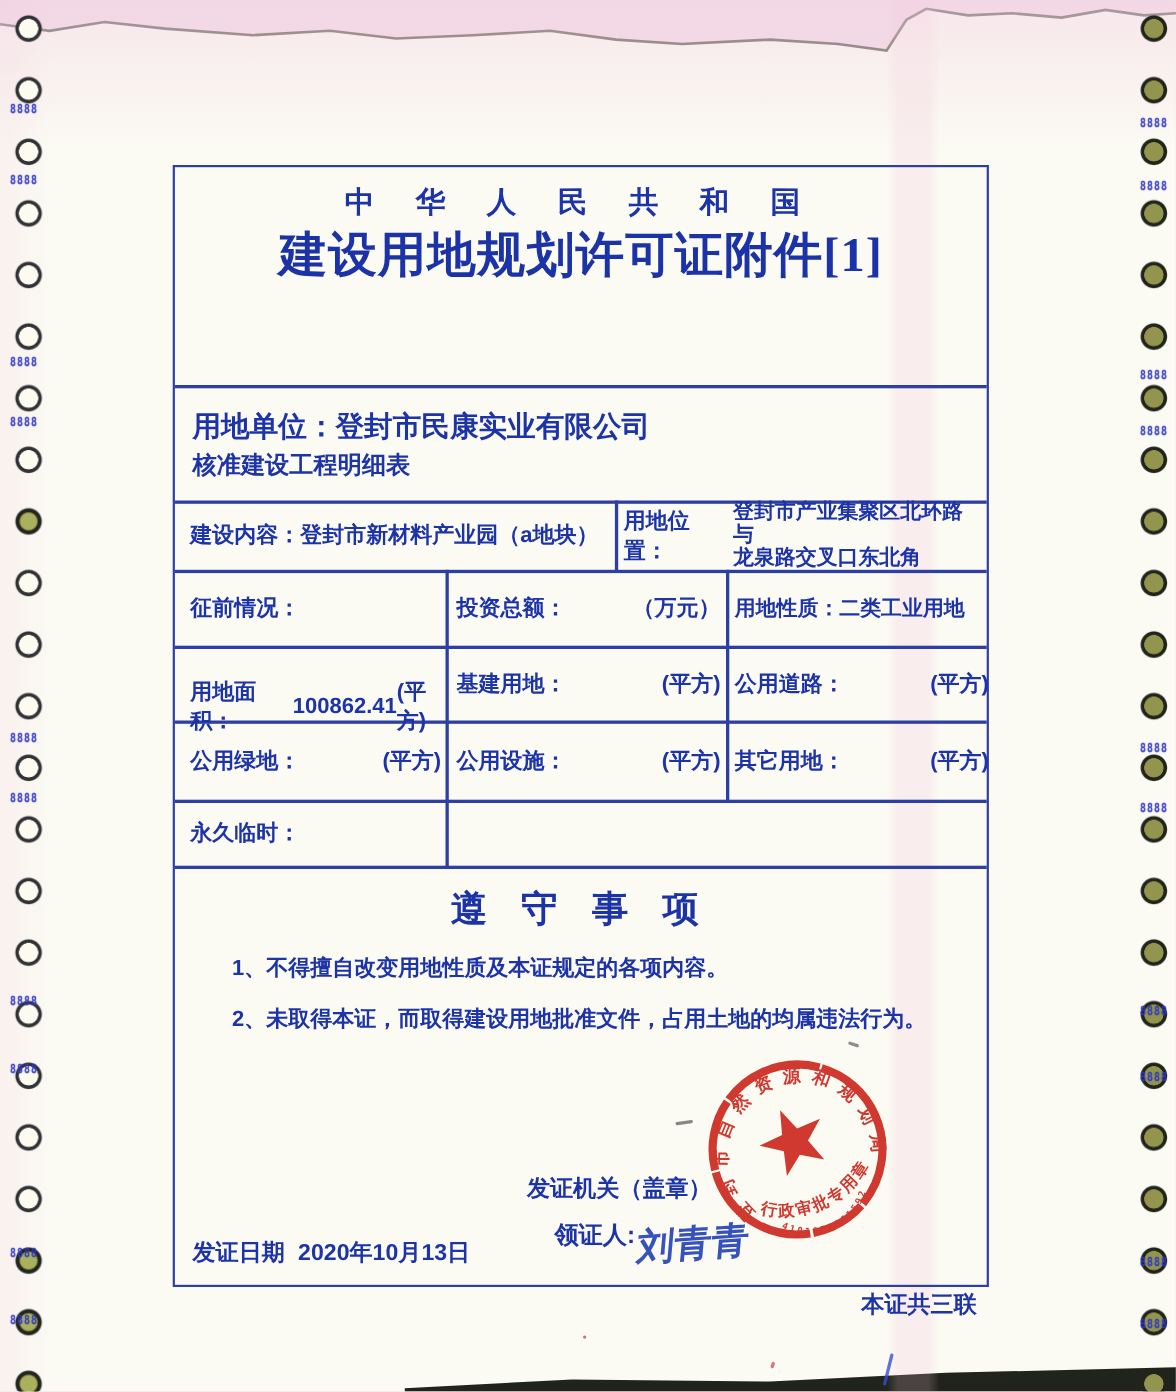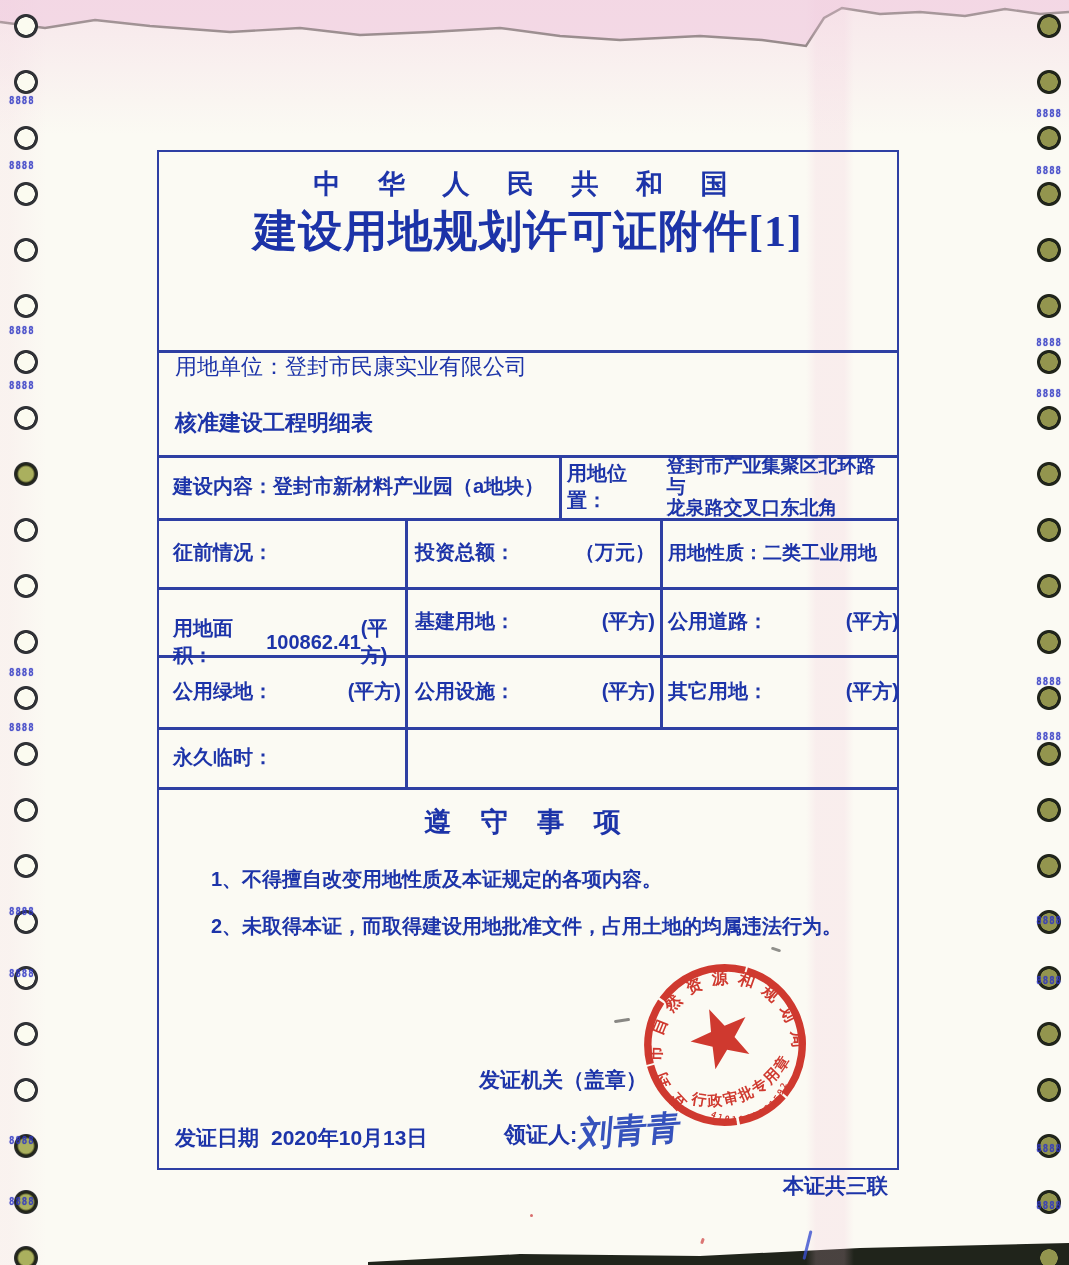--- a/index.html
+++ b/index.html
@@ -54,39 +54,39 @@
   }
   .big-title{
     position:absolute;top:50px;left:0;right:0;text-align:center;
     font-family:"Liberation Serif",serif;
     font-size:44px;font-weight:bold;letter-spacing:1px;color:#1c33a8;
   }
   .serial{
     position:absolute;top:143px;left:0;right:0;text-align:center;
     font-size:23px;font-weight:bold;color:#1d34a9;
   }
-  .land-user{position:absolute;left:16px;top:200px;font-size:22px;font-weight:normal;}
+  .land-user{position:absolute;left:16px;top:218px;font-size:26px;font-weight:bold;}
   .subtitle{position:absolute;left:16px;top:256px;font-size:22px;font-weight:bold;}
 
   .cell{position:absolute;display:flex;align-items:center;font-weight:bold;font-size:20px;color:#1d34a9;}
   .cell .unit{margin-left:auto;}
   .loc-val{font-size:19px;line-height:1.12;}
   .val{margin-left:14px;}
 
   .comp-title{
     position:absolute;top:652px;left:0;right:0;text-align:center;
-    font-size:27px;font-weight:bold;letter-spacing:11px;color:#1c33a8;
+    font-size:33px;font-weight:bold;letter-spacing:11px;color:#1c33a8;
   }
   .comp-item{position:absolute;left:52px;font-size:20px;font-weight:bold;color:#1d34a9;}
 
   .issuer{position:absolute;left:320px;top:902px;font-size:21px;font-weight:bold;margin-top:12px;}
   .date-row{position:absolute;left:16px;top:972px;font-size:21px;font-weight:bold;display:flex;}
   .date-row .dval{margin-left:12px;text-align:center;}
   .recipient{position:absolute;left:345px;top:956px;display:flex;align-items:flex-start;}
-  .recipient .rlabel{font-size:22px;font-weight:bold;margin-top:12px;}
+  .recipient .rlabel{font-size:22px;font-weight:bold;margin-top:0;}
   .sig{
     font-size:34px;font-weight:bold;color:#2644b8;opacity:.92;
     transform:rotate(-4deg) skewX(-9deg);display:inline-block;margin-left:2px;
   }
   .seal-svg{position:absolute;left:473px;top:800px;mix-blend-mode:multiply;}
 
   .copies-note{
     position:absolute;left:783px;top:1172px;font-size:21px;font-weight:bold;color:#1d34a9;
   }
 

